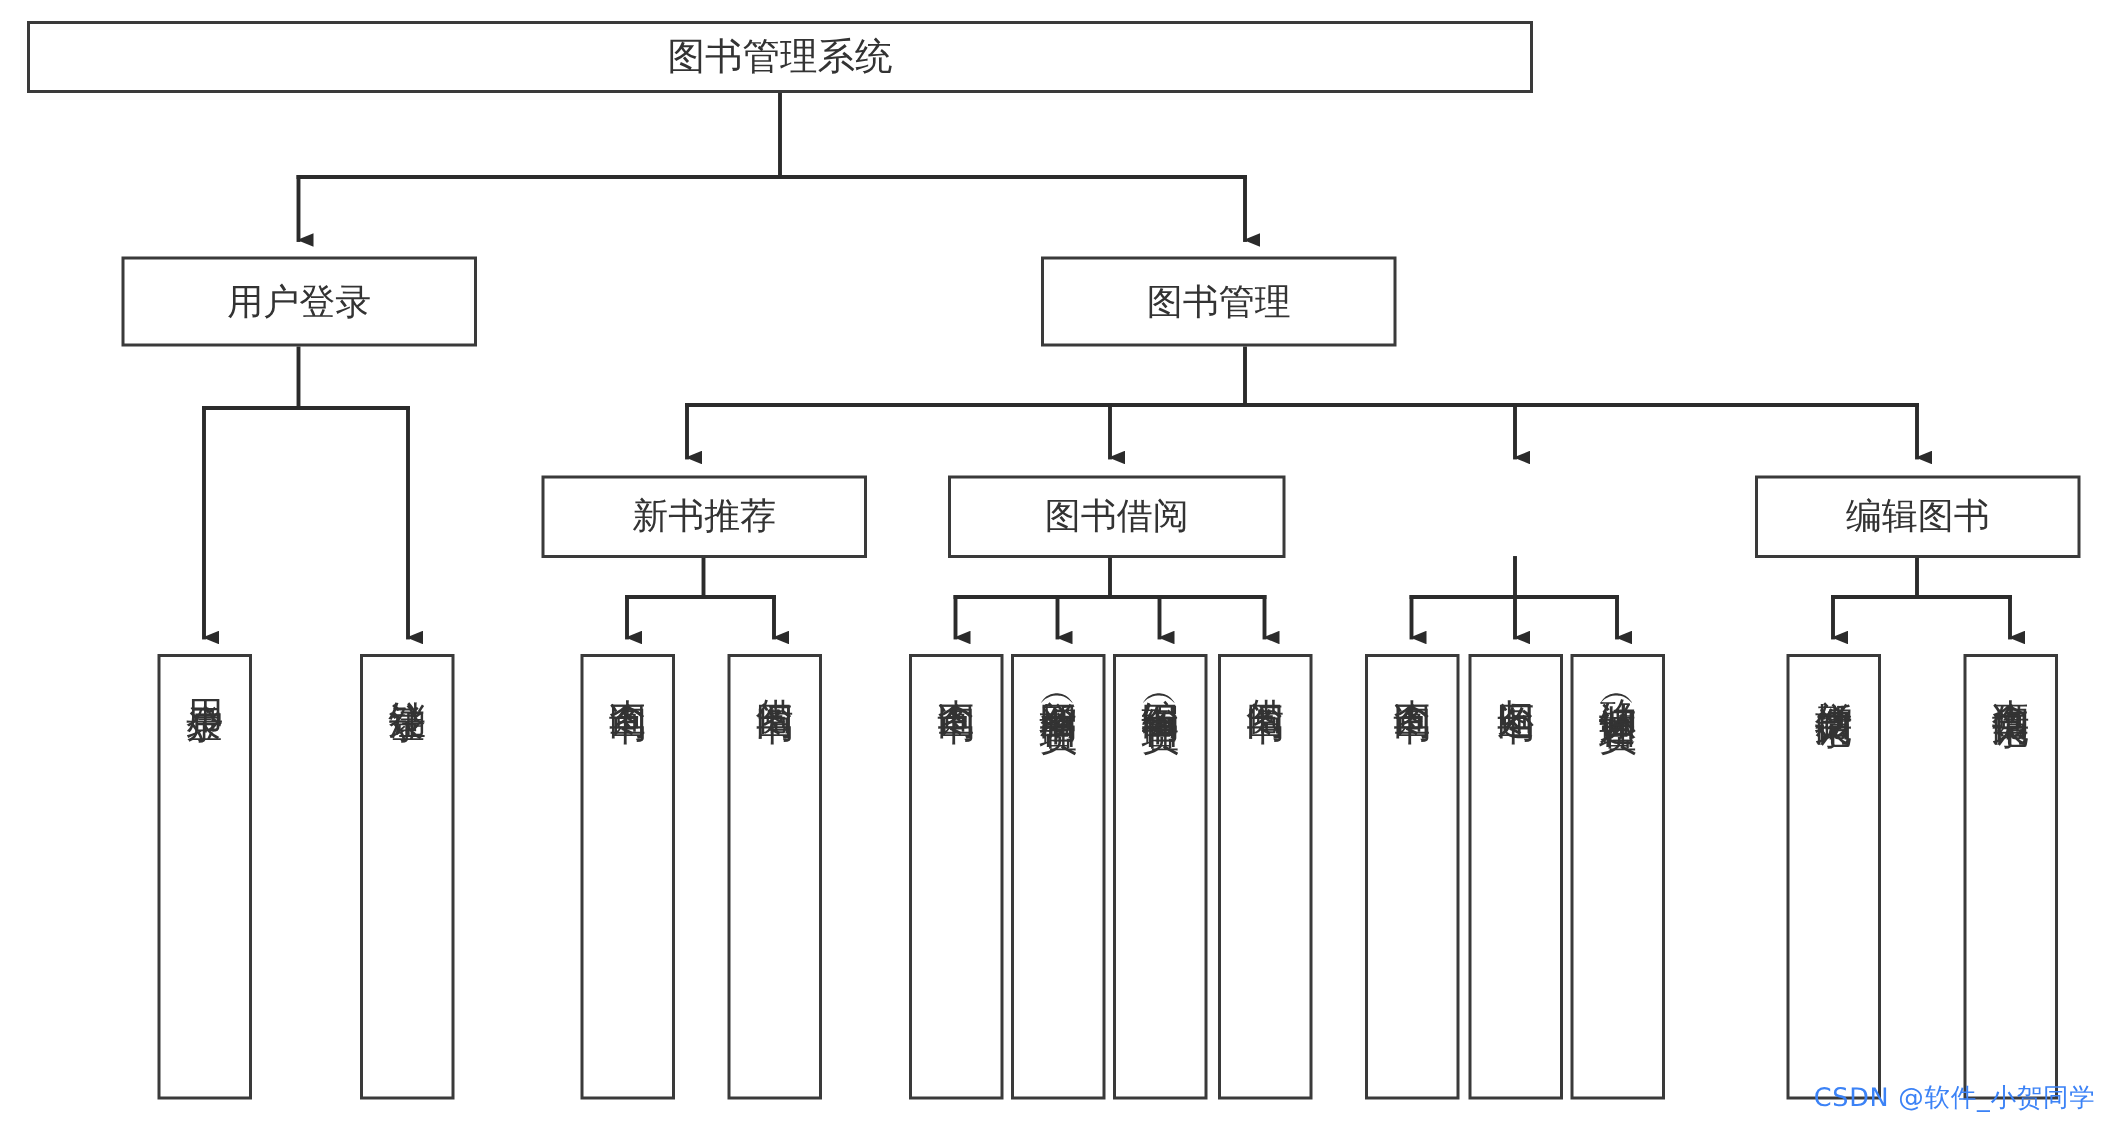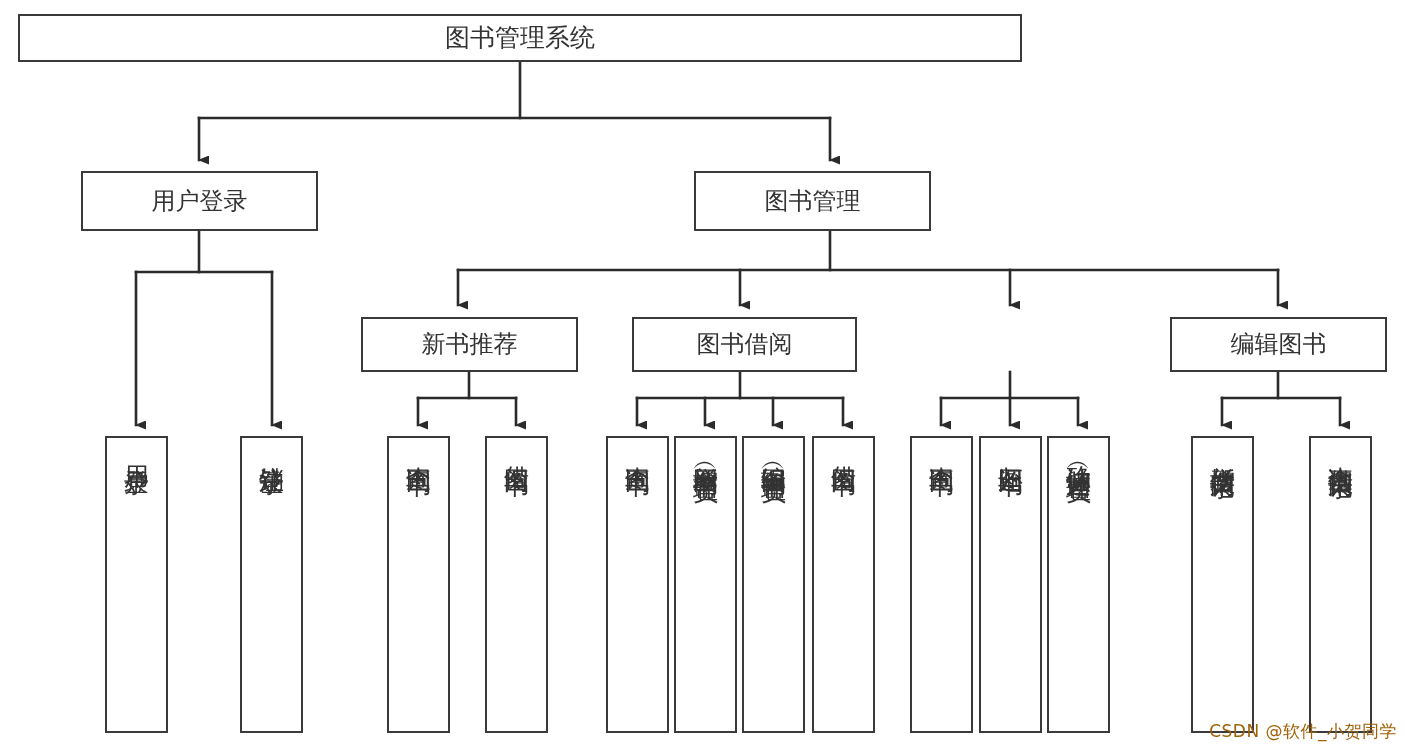--- a/index.html
+++ b/index.html
@@ -62,21 +62,21 @@
     text-orientation: upright;
     font-size: 25px;
     letter-spacing: 2px;
     line-height: 1;
   }
   .watermark {
     position: absolute;
     right: 8px;
     bottom: 4px;
     font-size: 17px;
-    color: #a16207;
+    color: #3b82f6;
     letter-spacing: 0.5px;
     z-index: 3;
     white-space: nowrap;
   }
 </style>
 </head>
 <body>
 
 <div id="diagram-root">
 

